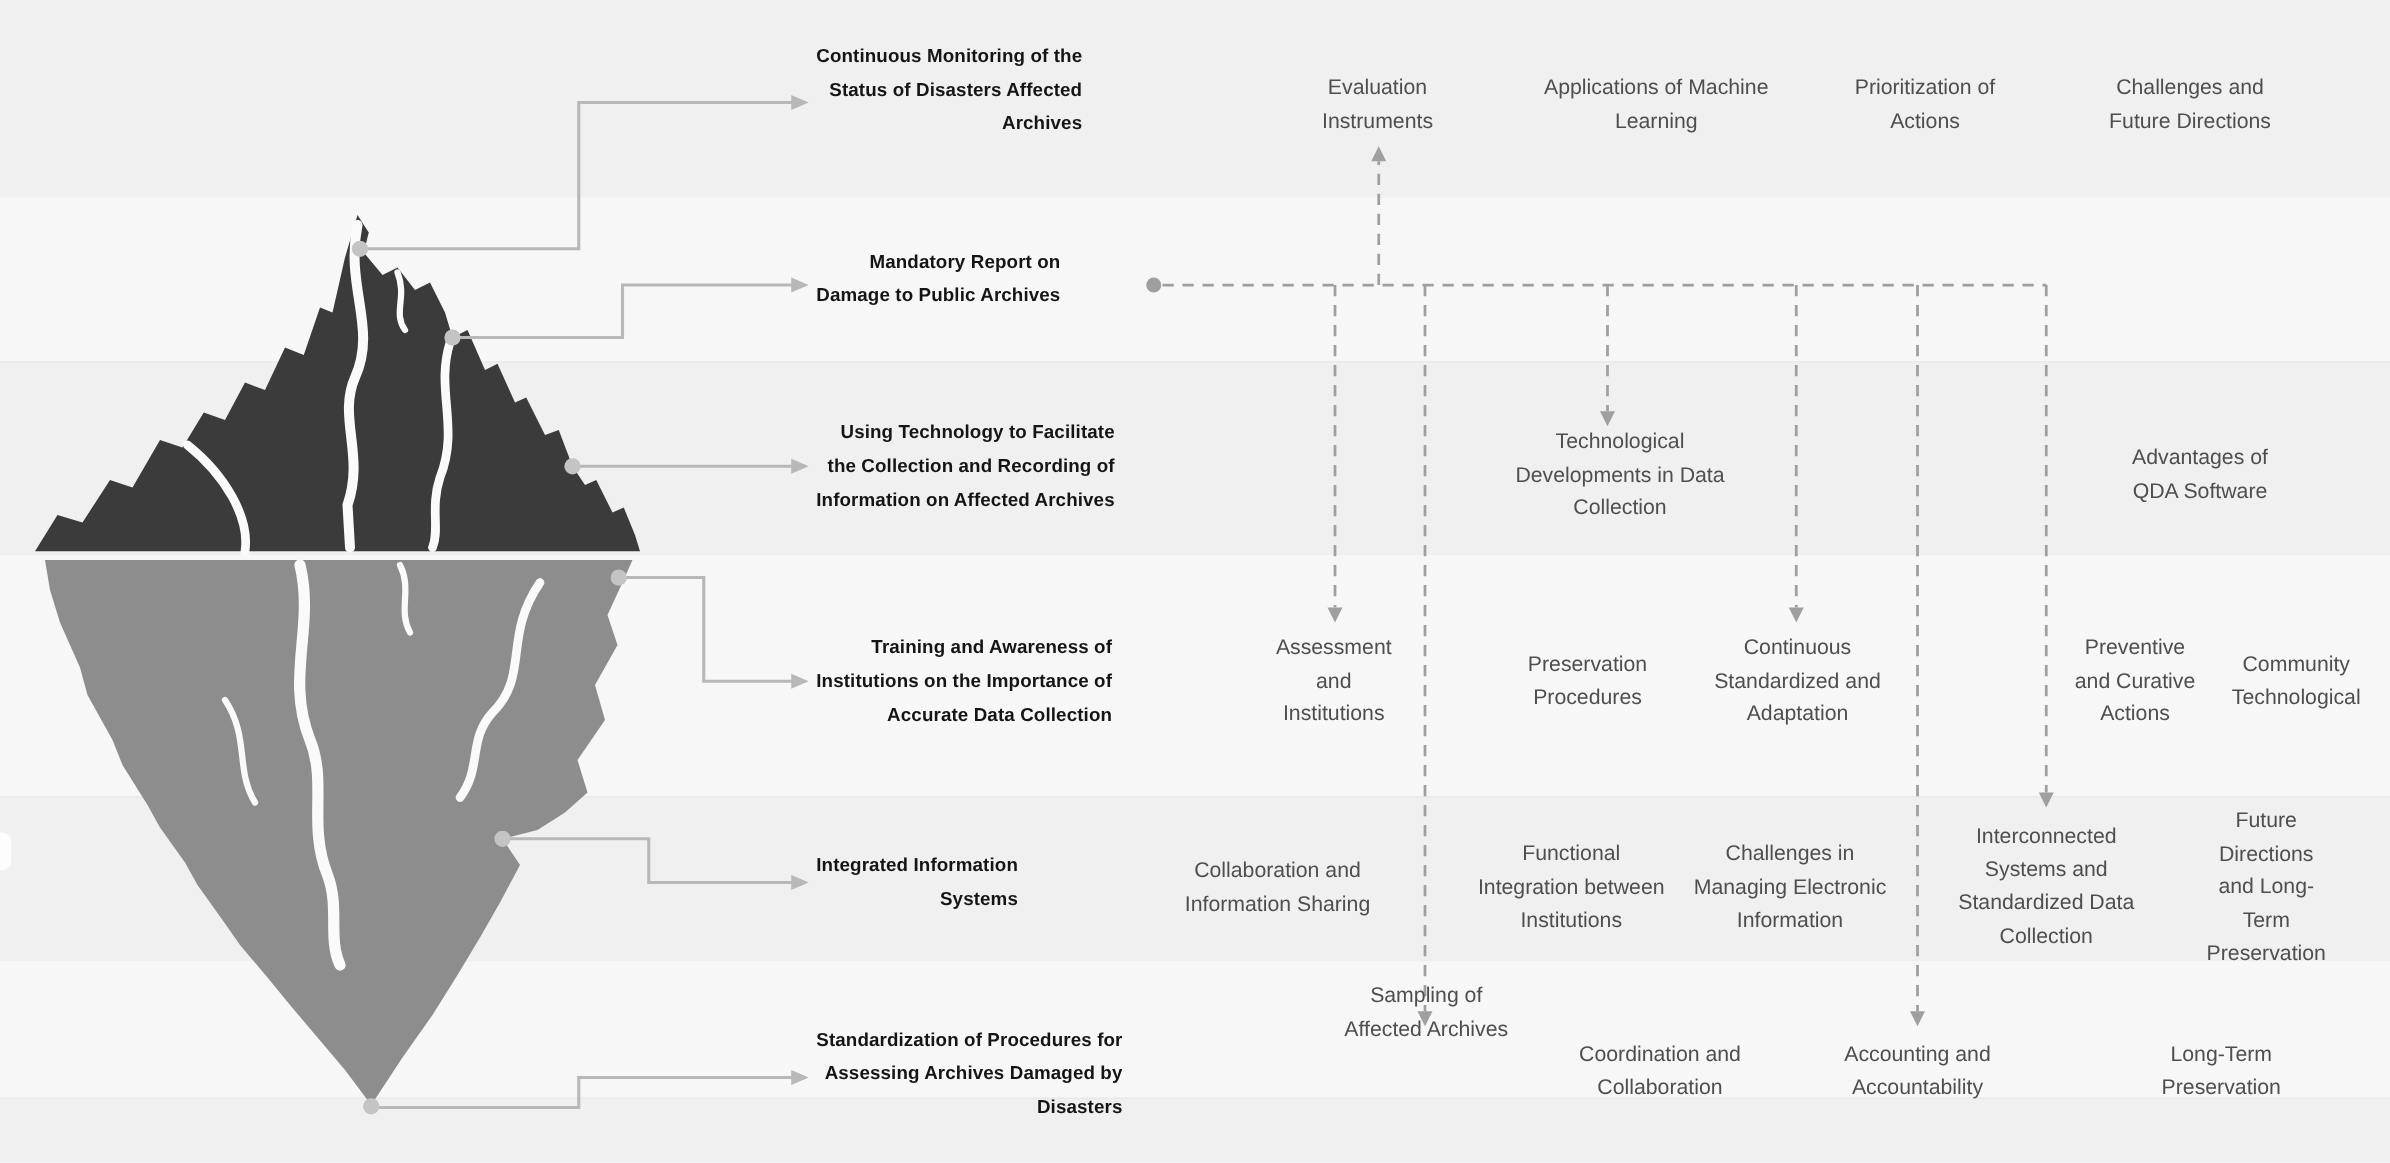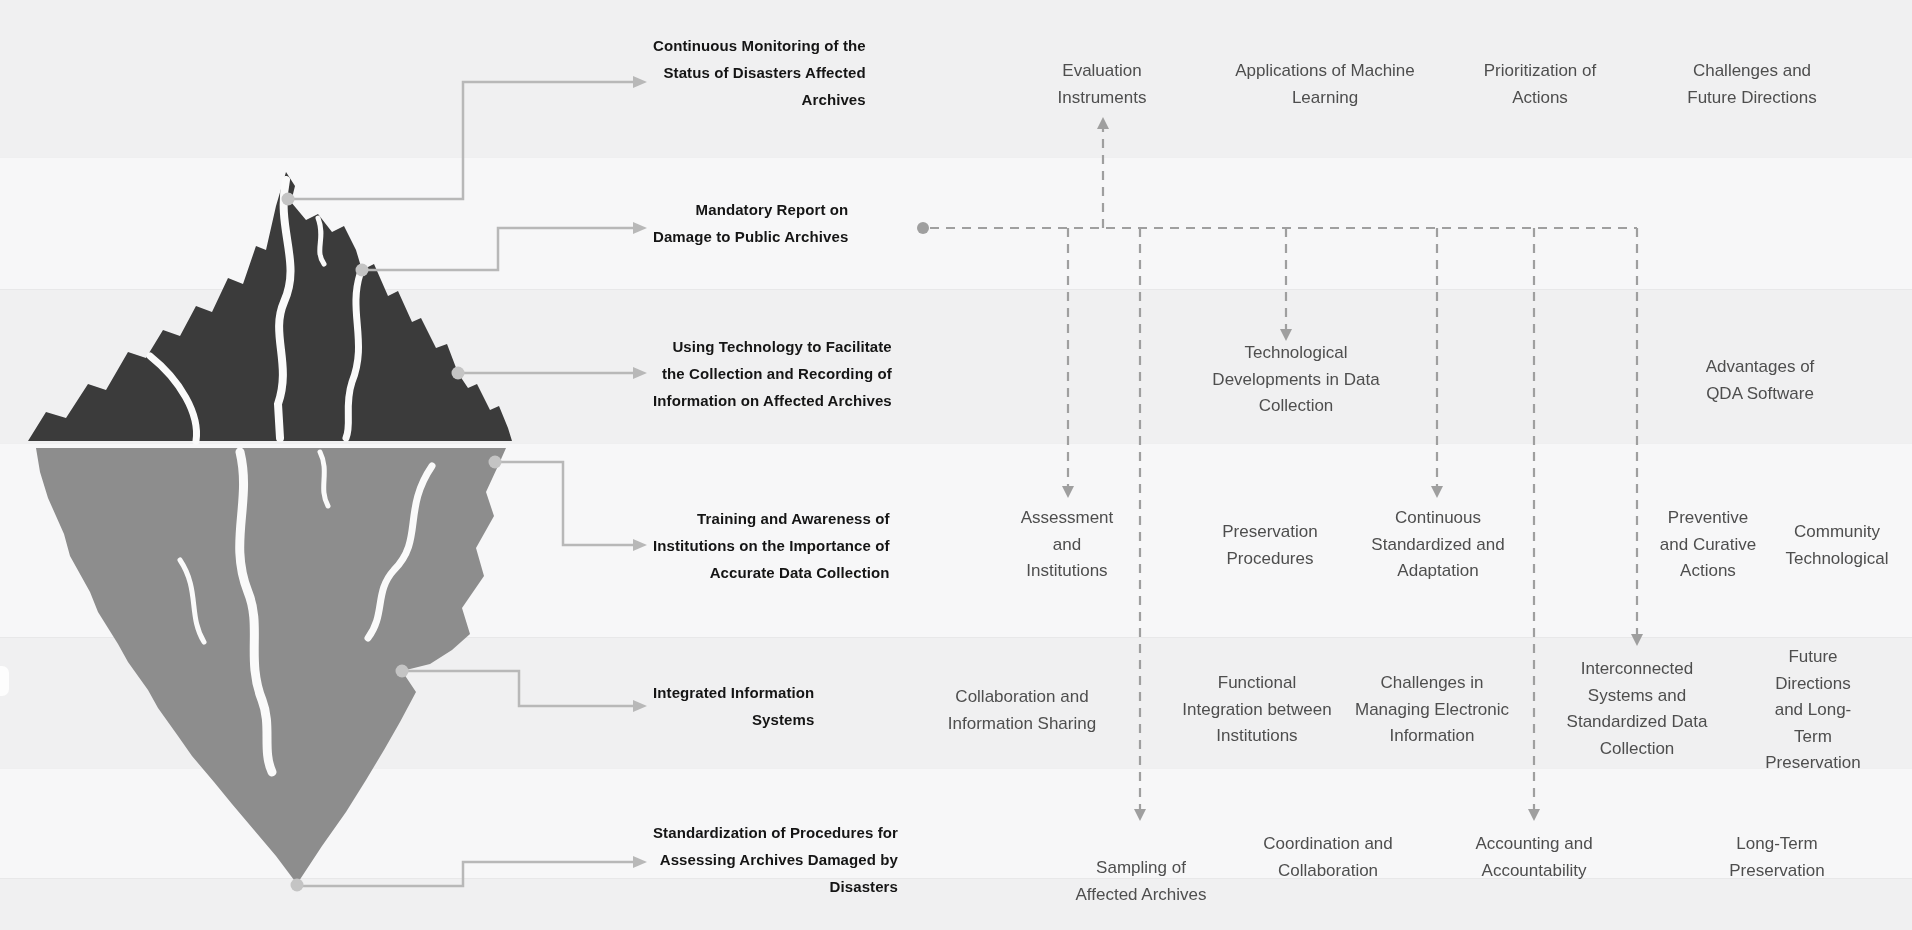--- a/index.html
+++ b/index.html
@@ -169,20 +169,20 @@
 Managing Electronic
 Information</div>
 <div class="label" style="left:1637px;top:709px">Interconnected
 Systems and
 Standardized Data
 Collection</div>
 <div class="label" style="left:1813px;top:710px">Future Directions
 and Long-Term
 Preservation</div>
 
-<div class="label" style="left:1141px;top:881px">Sampling of
+<div class="label" style="left:1141px;top:810px">Sampling of
 Affected Archives</div>
 <div class="label" style="left:1328px;top:857px">Coordination and
 Collaboration</div>
 <div class="label" style="left:1534px;top:857px">Accounting and
 Accountability</div>
 <div class="label" style="left:1777px;top:857px">Long-Term
 Preservation</div>
 
 </body></html>

